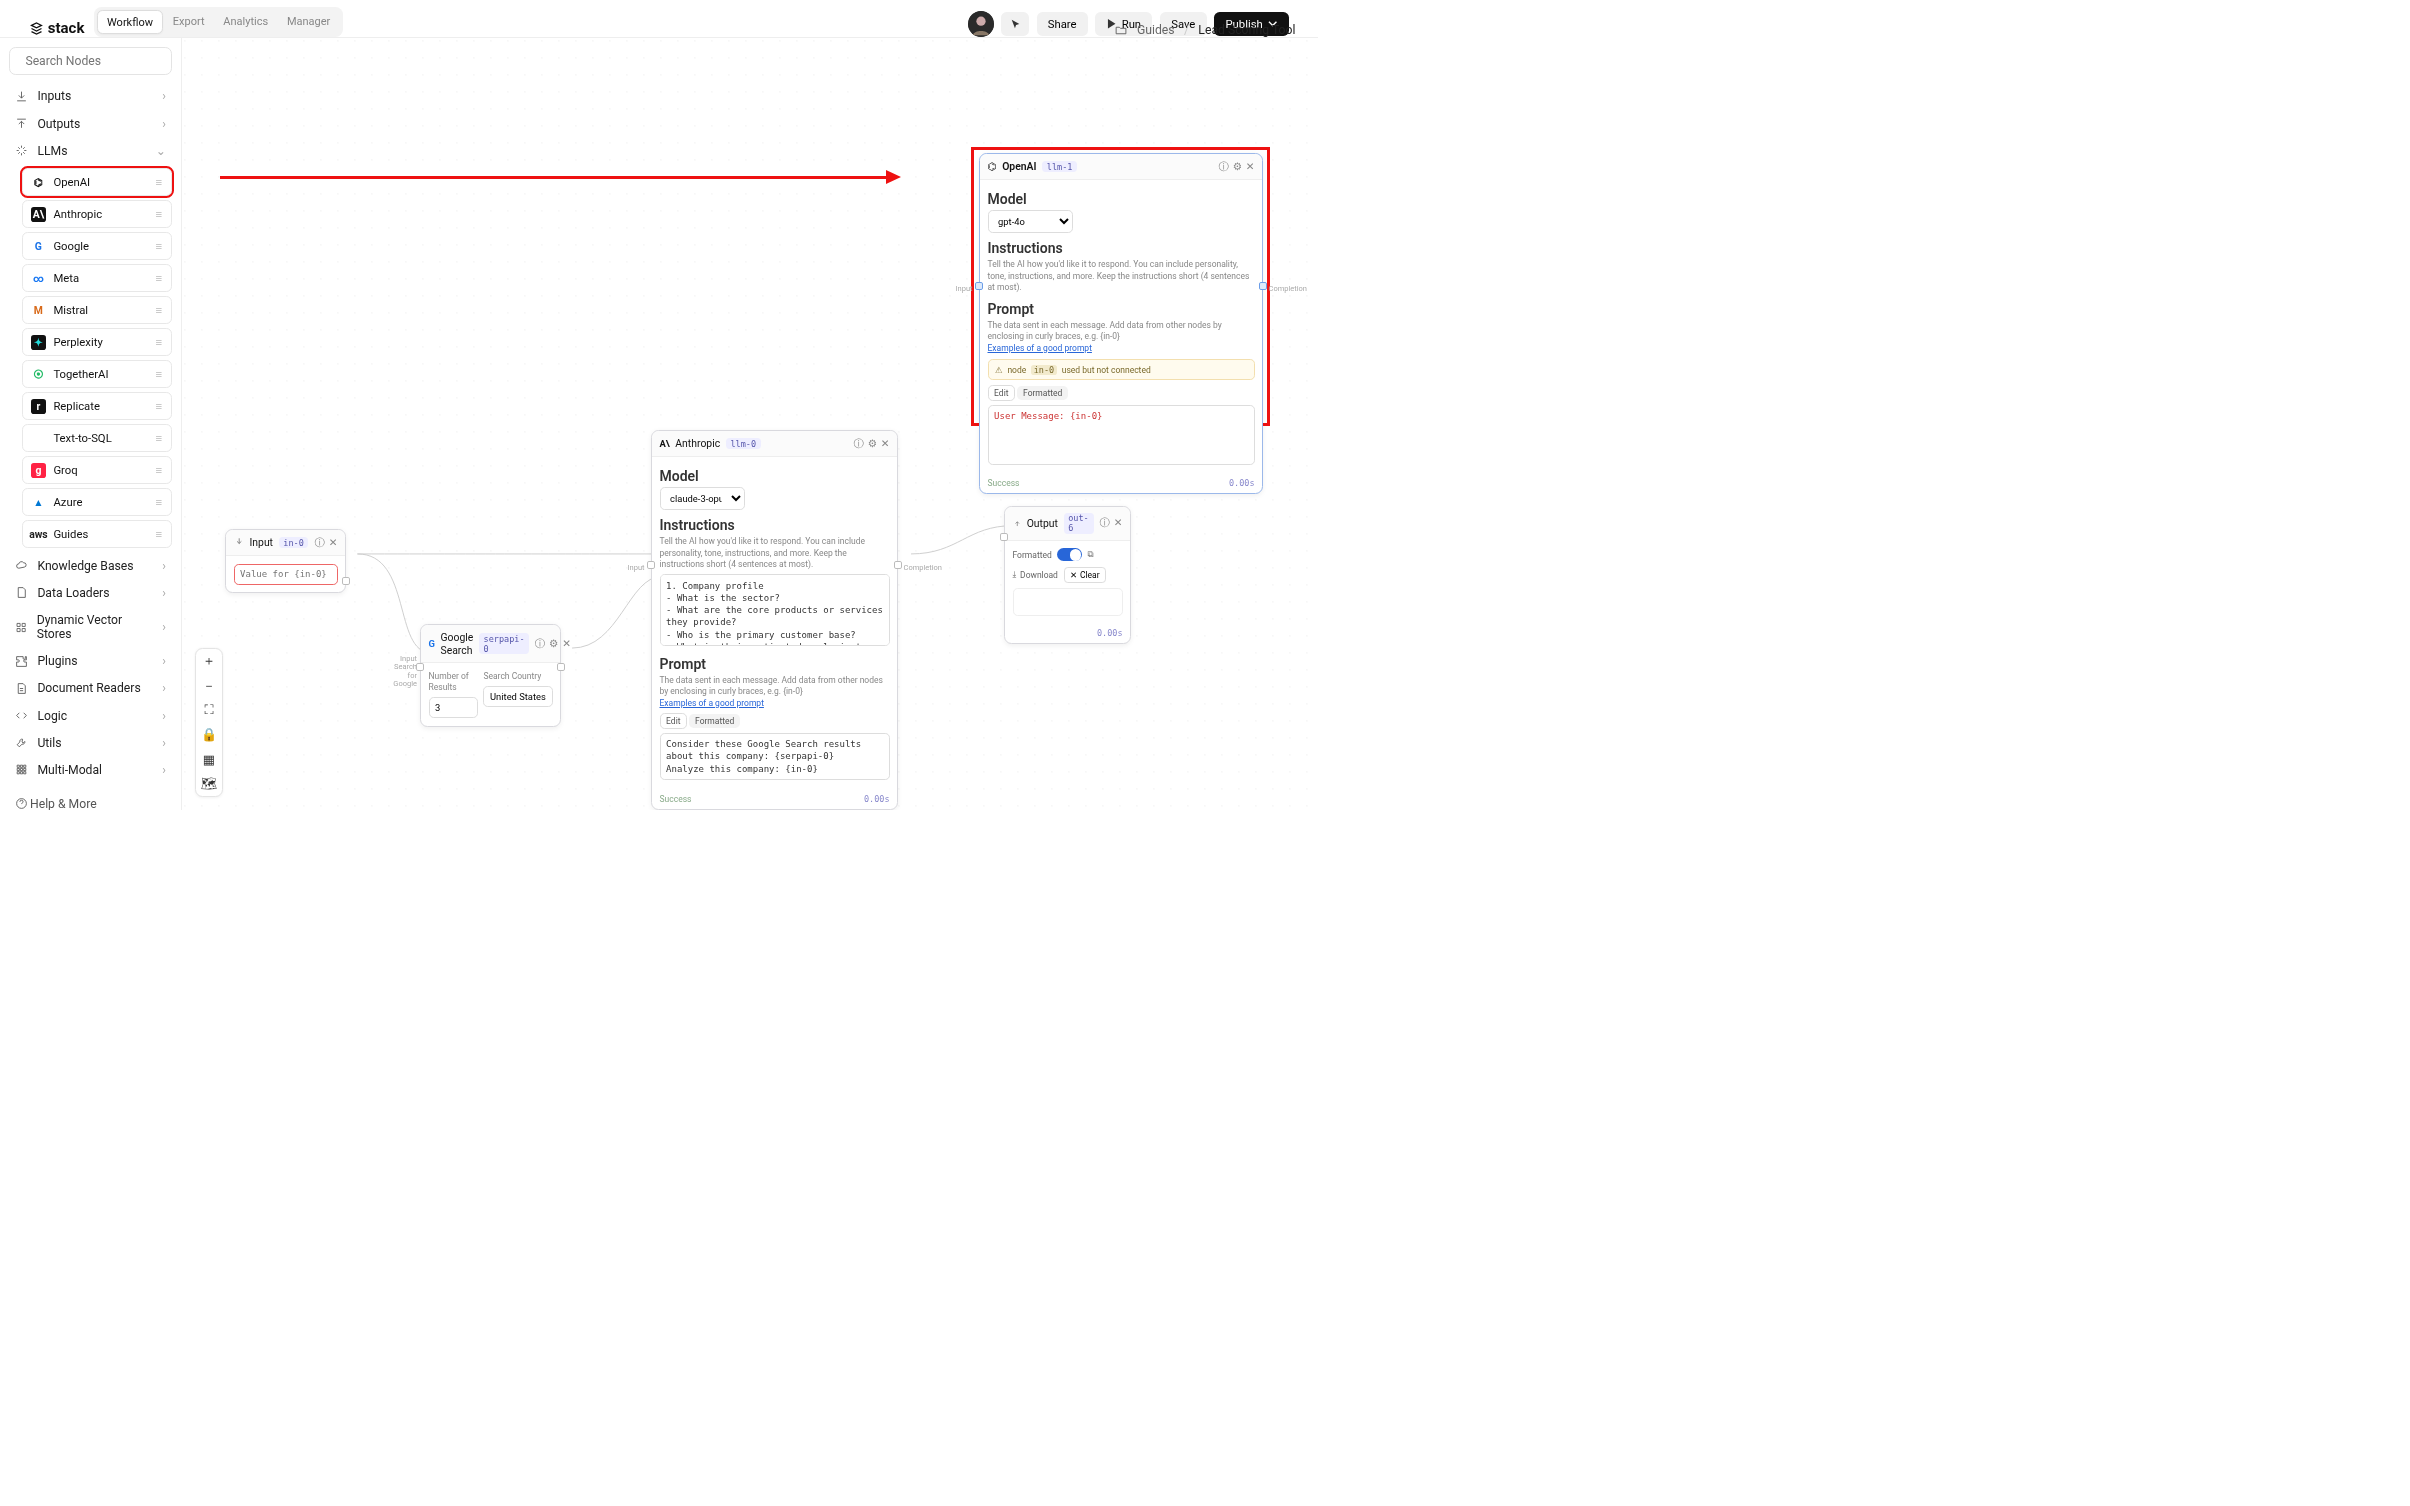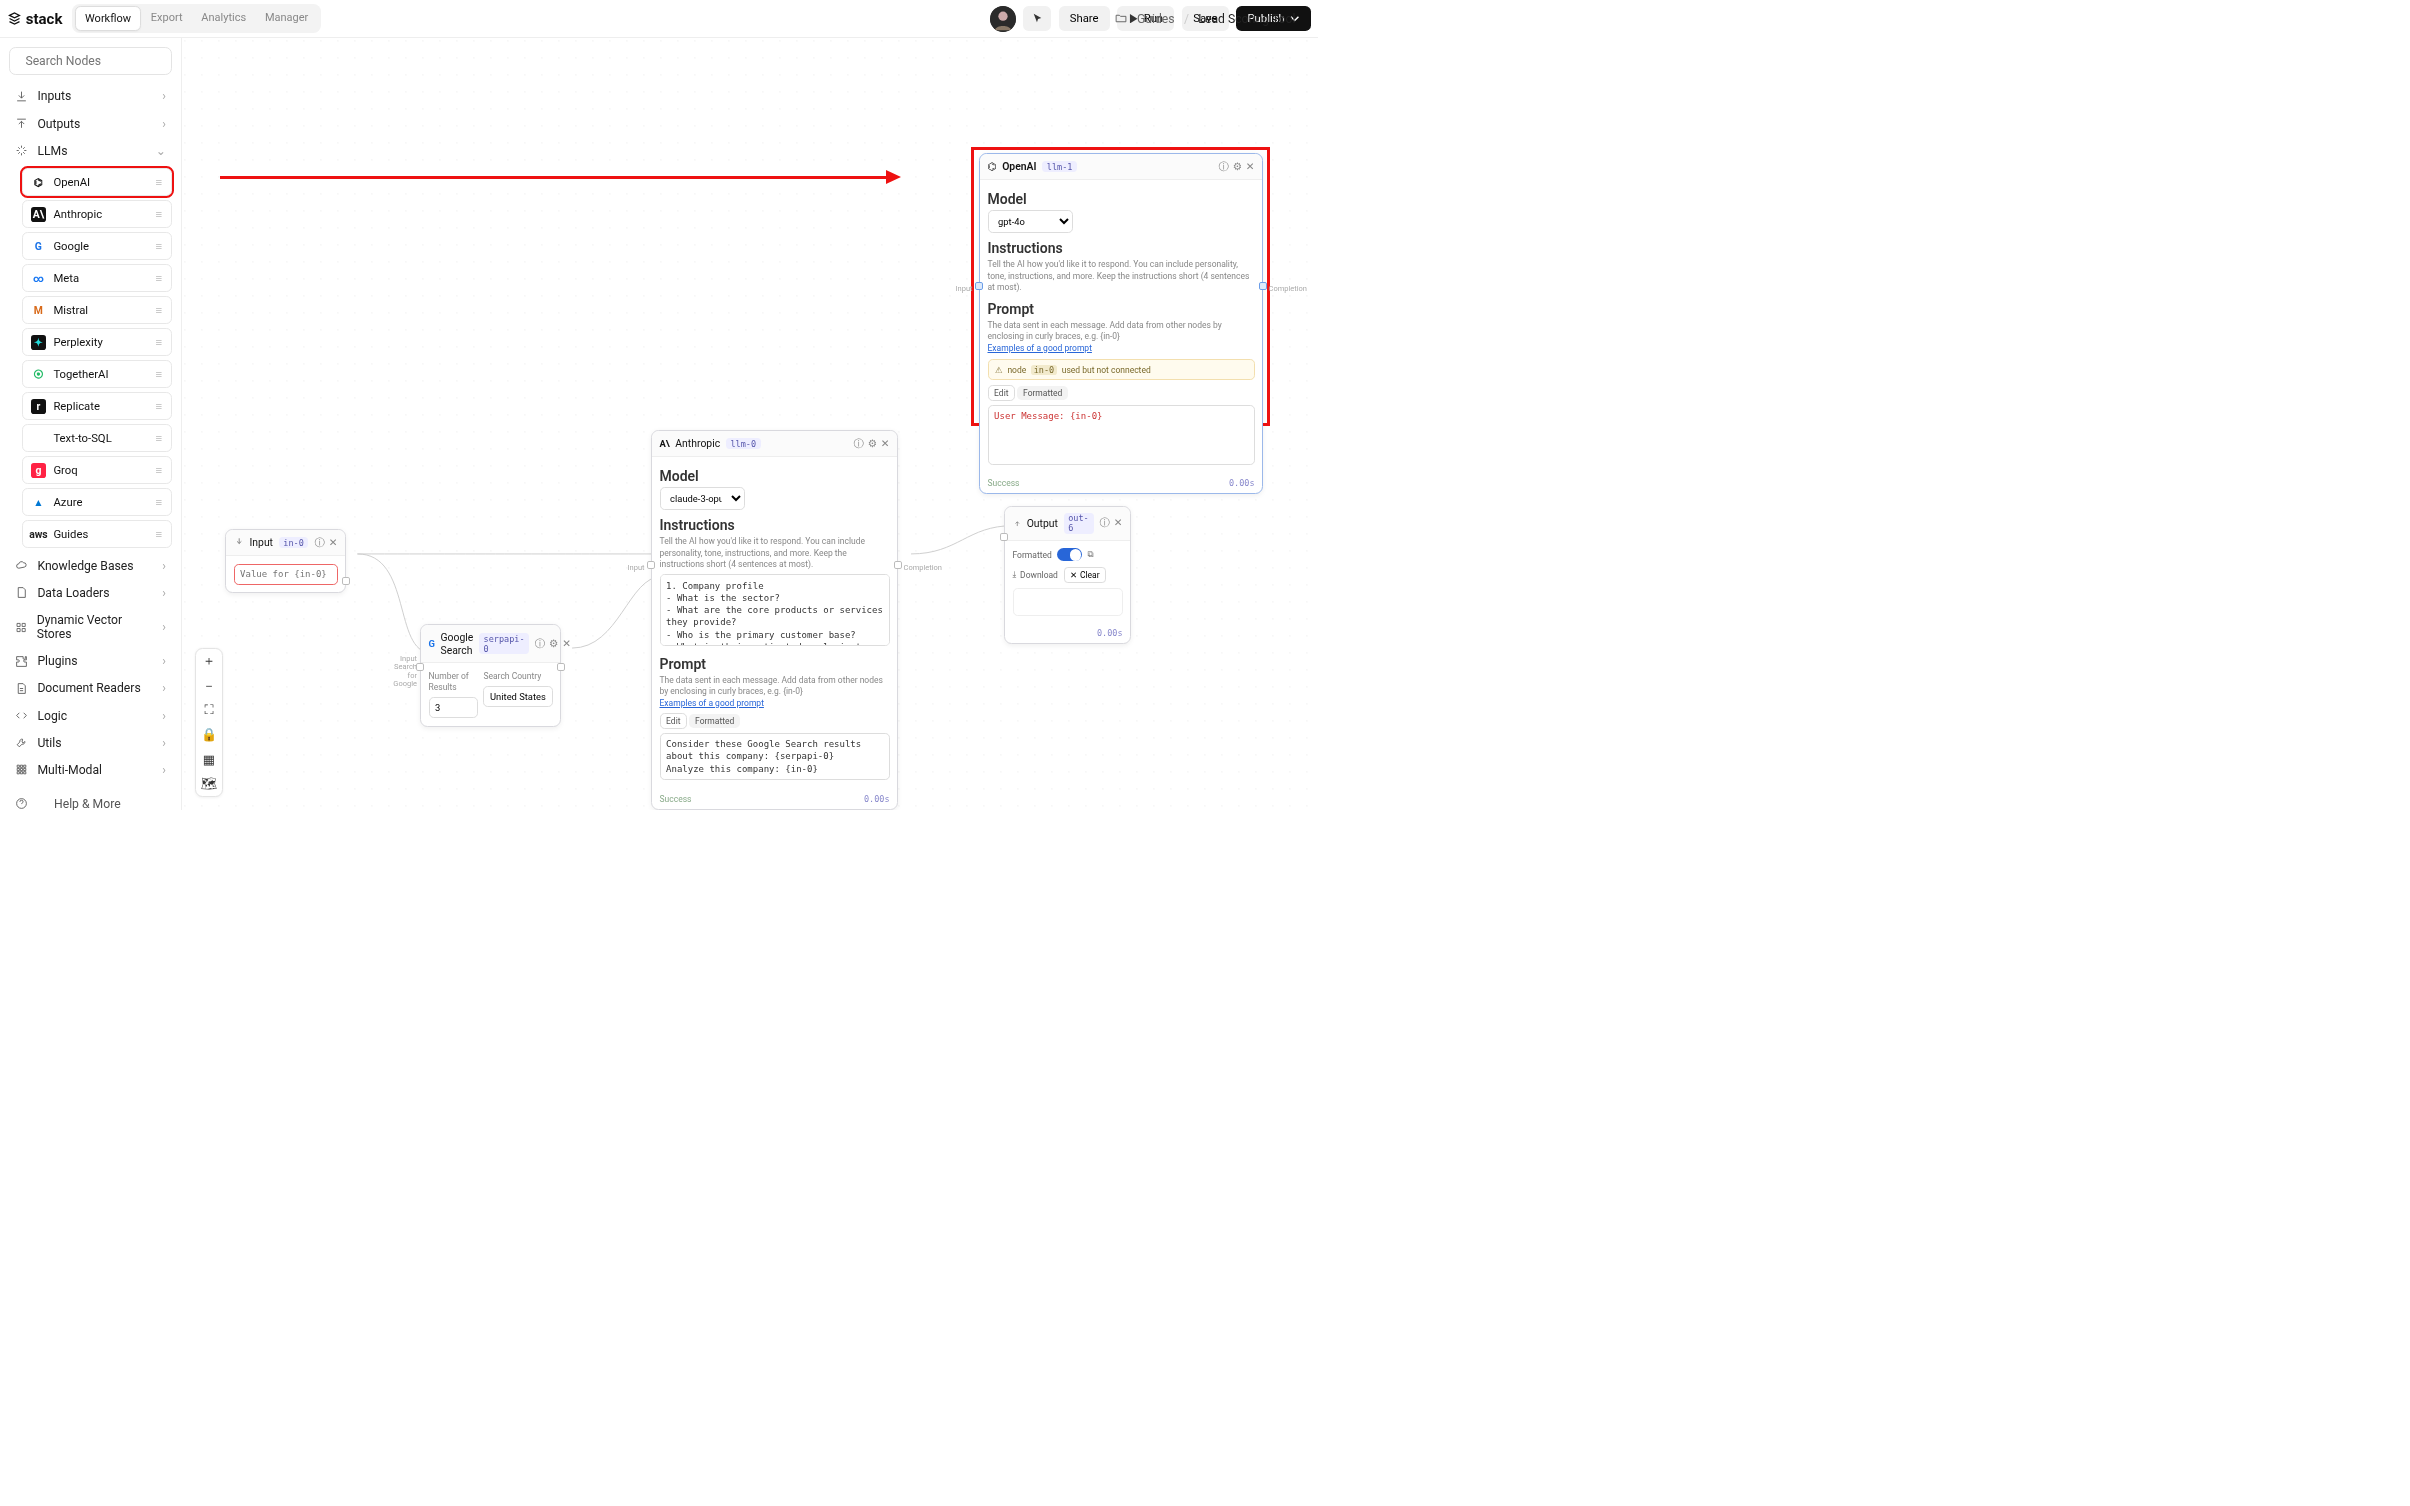--- a/index.html
+++ b/index.html
@@ -1,18 +1,18 @@
 <!DOCTYPE html>
 <html style="font-size:15px"><head>
 <meta charset="utf-8">
 <style>
 *{box-sizing:border-box;margin:0;padding:0;font-family:-apple-system,BlinkMacSystemFont,"Segoe UI",Roboto,Helvetica,Arial,sans-serif}
 body{width:1318px;height:810px;overflow:hidden;background:#fff;color:#111;font-size:12.2px}
 
-.topbar{height:38px;display:flex;align-items:center;padding:0 7px;border-bottom:0.9px solid #eee}
+.topbar{height:38px;display:flex;align-items:flex-end;padding:0 29px;border-bottom:0.9px solid #eee}
 .logo{display:flex;align-items:center;gap:3.8px;font-weight:700;font-size:15px;margin-right:9.4px}
 .logo svg{width:15px;height:15px}
 .top-tab{padding:4.7px 9.4px;border-radius:5.6px;color:#888;cursor:pointer;font-size:11px}
 .top-tab.active{background:#fff;color:#111;border:0.9px solid #ddd;box-shadow:0 0.9px 1.9px rgba(0,0,0,.04)}
 .tabwrap{background:#f3f3f3;border-radius:7.5px;padding:2.8px;display:flex}
 .crumb{position:absolute;left:50%;transform:translateX(-50%);display:flex;align-items:center;gap:9.4px;color:#666;font-size:12.2px}
 .crumb .sep{color:#ccc}
 .topright{margin-left:auto;display:flex;align-items:center;gap:7.5px}
 .avatar{width:26px;height:26px;border-radius:50%;background:#333;overflow:hidden}
 .btn{padding:5.6px 11.3px;border-radius:5.6px;background:#f1f1f1;border:none;cursor:pointer;font-size:11.3px;display:inline-flex;align-items:center;gap:5.6px}
@@ -25,21 +25,21 @@
 .search{display:flex;align-items:center;gap:7.5px;border:0.9px solid #e4e4e4;border-radius:6.6px;padding:5.6px 7.5px;color:#9a9a9a;margin-bottom:7.5px}
 .search input{border:none;outline:none;flex:1;font-size:12.2px;background:transparent}
 .kbd{font-size:9.4px;background:#f5f5f5;border-radius:3.8px;padding:1.9px 4.7px;color:#888}
 .cat{display:flex;align-items:center;gap:9.4px;padding:6.6px 5.6px;border-radius:5.6px;cursor:pointer;font-size:12.2px;color:#222}
 .cat .chev{margin-left:auto;color:#aaa}
 .llm-list{margin-left:13px}
 .llm-item{display:flex;align-items:center;gap:7.5px;padding:5.6px 7.5px;border:0.9px solid #e8e8e8;border-radius:5.6px;margin:3.8px 0;font-size:11.3px;background:#fff}
 .llm-item.hl{outline:2.8px solid #e11;outline-offset:0.9px}
 .llm-item .grip{margin-left:auto;color:#bbb;font-size:11.3px;letter-spacing:0.9px}
 .llm-ico{width:15px;height:15px;display:inline-flex;align-items:center;justify-content:center;font-size:10.4px;font-weight:700;border-radius:2.8px}
-.sidebar-bottom{margin-top:auto;padding:13px 5.6px;color:#555;display:flex;align-items:center;gap:26px;font-size:12.2px}
+.sidebar-bottom{margin-top:auto;padding:13px 5.6px;color:#555;display:flex;align-items:center;gap:2px;font-size:12.2px}
 
 .canvas{flex:1;position:relative;background:#fff;
   background-image:radial-gradient(#e9e9e9 0.9px,transparent 0.9px);
   background-size:17px 17px;background-position:-5.6px -5.6px}
 .zoombar{position:absolute;left:13px;bottom:13px;background:#fff;border:0.9px solid #e4e4e4;border-radius:7.5px;display:flex;flex-direction:column;box-shadow:0 0.9px 2.8px rgba(0,0,0,.06)}
 .zoombar button{width:26px;height:24.5px;border:none;background:transparent;cursor:pointer;font-size:13px;color:#333}
 
 .node{position:absolute;background:#fff;border:0.9px solid #d9d9de;border-radius:7.5px;box-shadow:0 1.9px 5.6px rgba(0,0,0,.06)}
 .node .hdr{display:flex;align-items:center;gap:5.6px;padding:5.6px 7.5px;border-bottom:0.9px solid #eee;font-size:10.4px;background:#fbfbfb;border-radius:7.5px 7.5px 0 0}
 .node .hdr .tag{font-family:ui-monospace,Menlo,monospace;font-size:8.5px;background:#eef;border-radius:3.8px;padding:0.9px 4.7px;color:#55a}

